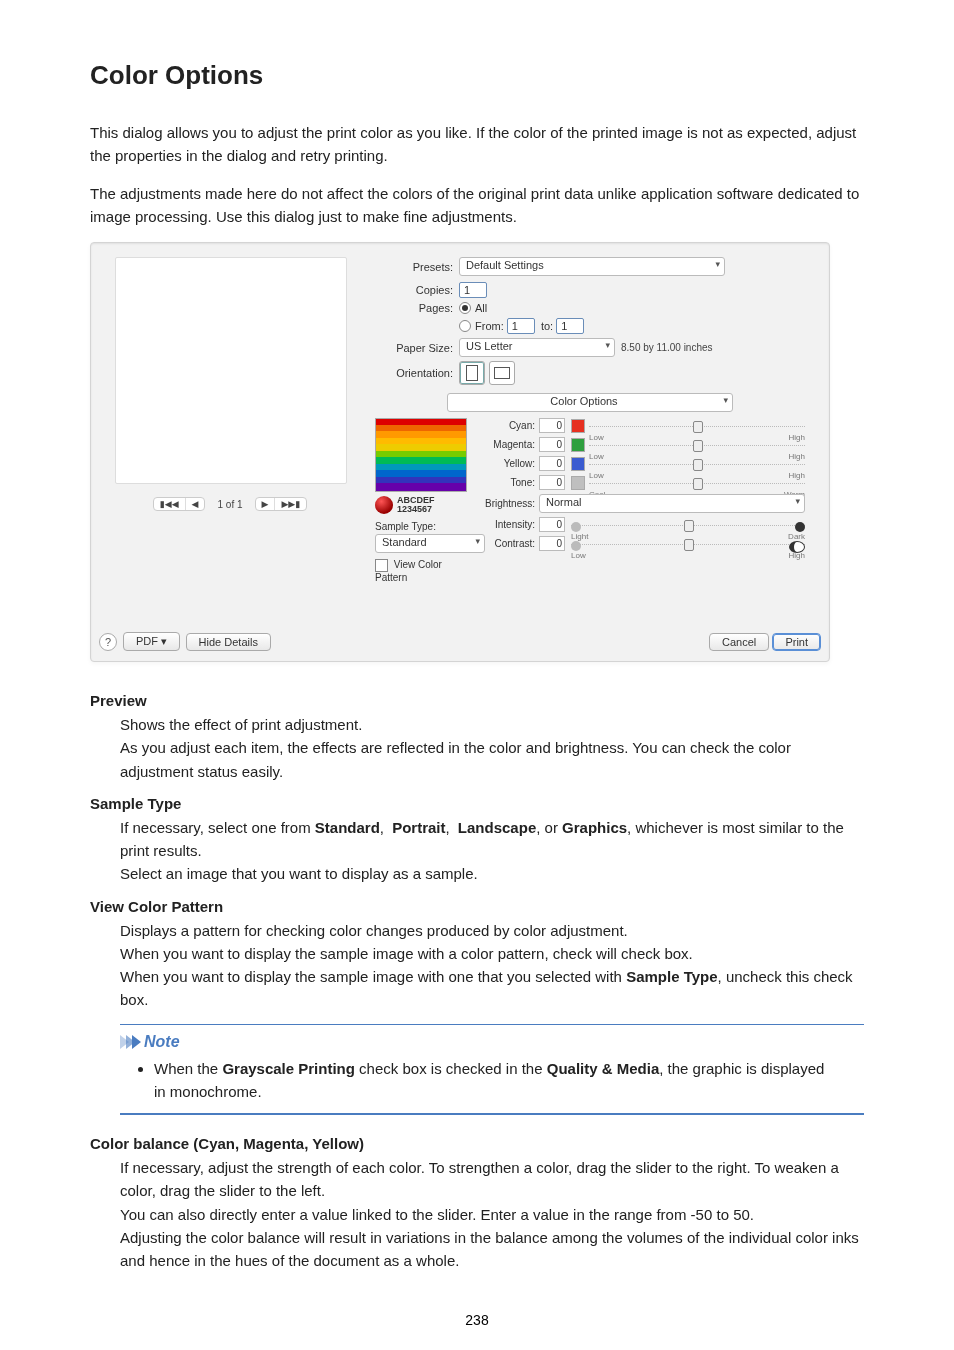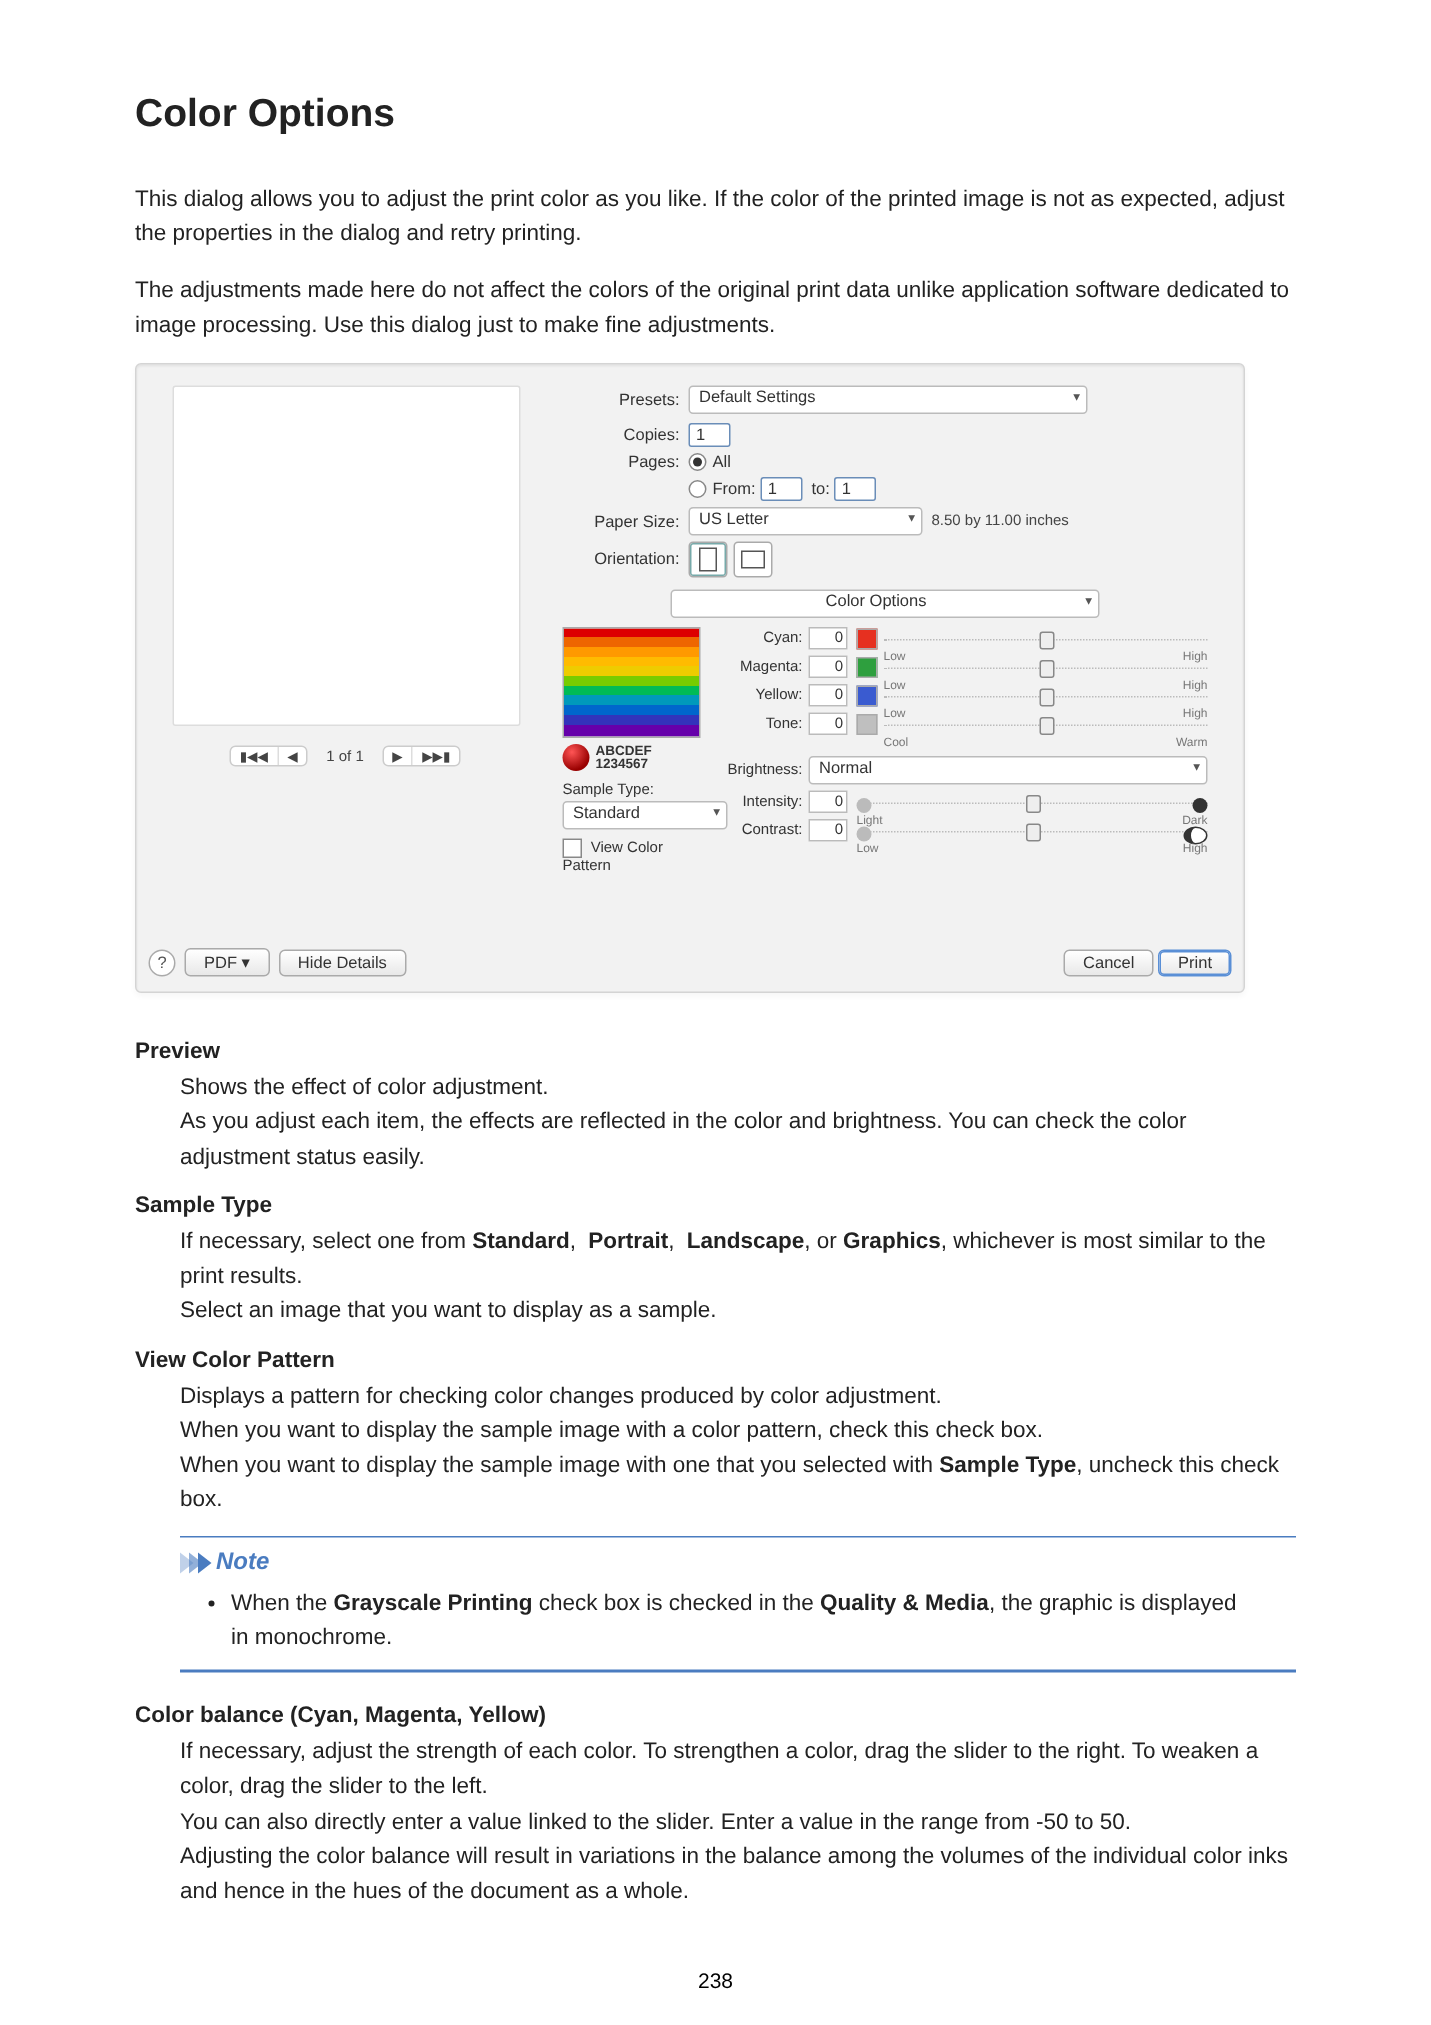--- a/index.html
+++ b/index.html
@@ -319,21 +319,21 @@
               <span class="slab">Tone:</span>
               <span class="sval">0</span>
               <span class="swatch" style="background:#bfbfbf"></span>
               <span class="track">
                 <span class="line"></span>
                   <span class="thumb"></span>
                 <span class="ll">Cool</span>
                 <span class="lr">Warm</span>
               </span>
             </div>
-            <div class="srow" style="margin-top:14px">
+            <div class="srow" style="margin-top:4px">
               <span class="slab">Brightness:</span>
               <span class="sel" style="flex:1">Normal</span>
             </div>
             <div class="srow">
               <span class="slab">Intensity:</span>
               <span class="sval">0</span>
               <span class="track">
                 <span class="endL"></span>
                   <span class="line"></span>
                   <span class="thumb"></span>
@@ -368,38 +368,38 @@
       <span>
         <span class="mac-btn">Cancel</span>
         <span class="mac-btn default">Print</span>
       </span>
     </div>
   </div>
 
   <div class="defs">
     <dt>Preview</dt>
     <dd>
-      <div>Shows the effect of color adjustment.</div>
+      <div>Shows the effect of print adjustment.</div>
       <div>As you adjust each item, the effects are reflected in the color and brightness. You can check the color adjustment status easily.</div>
     </dd>
 
     <dt>Sample Type</dt>
     <dd>
       <div>
         <span>If necessary, select one from </span><b>Standard</b><span>,</span>
         <b style="margin-left:4px">Portrait</b><span>,</span>
         <b style="margin-left:4px">Landscape</b><span>, or </span><b>Graphics</b><span>, whichever is most similar to the print results.</span>
       </div>
       <div>Select an image that you want to display as a sample.</div>
     </dd>
 
     <dt>View Color Pattern</dt>
     <dd>
       <div>Displays a pattern for checking color changes produced by color adjustment.</div>
-      <div>When you want to display the sample image with a color pattern, check this check box.</div>
+      <div>When you want to display the sample image with a color pattern, check will check box.</div>
       <div>
         <span>When you want to display the sample image with one that you selected with </span><b>Sample Type</b><span>, uncheck this check box.</span>
       </div>
     </dd>
 
     <div class="note-box">
       <div class="note-head">
         <span class="note-chevrons">
             <span></span>
             <span></span>

